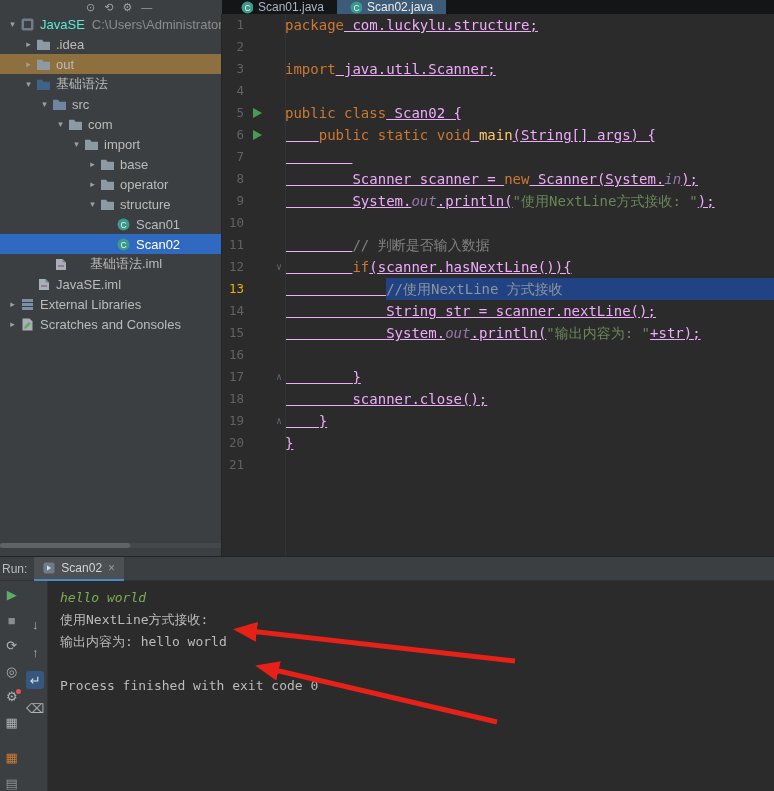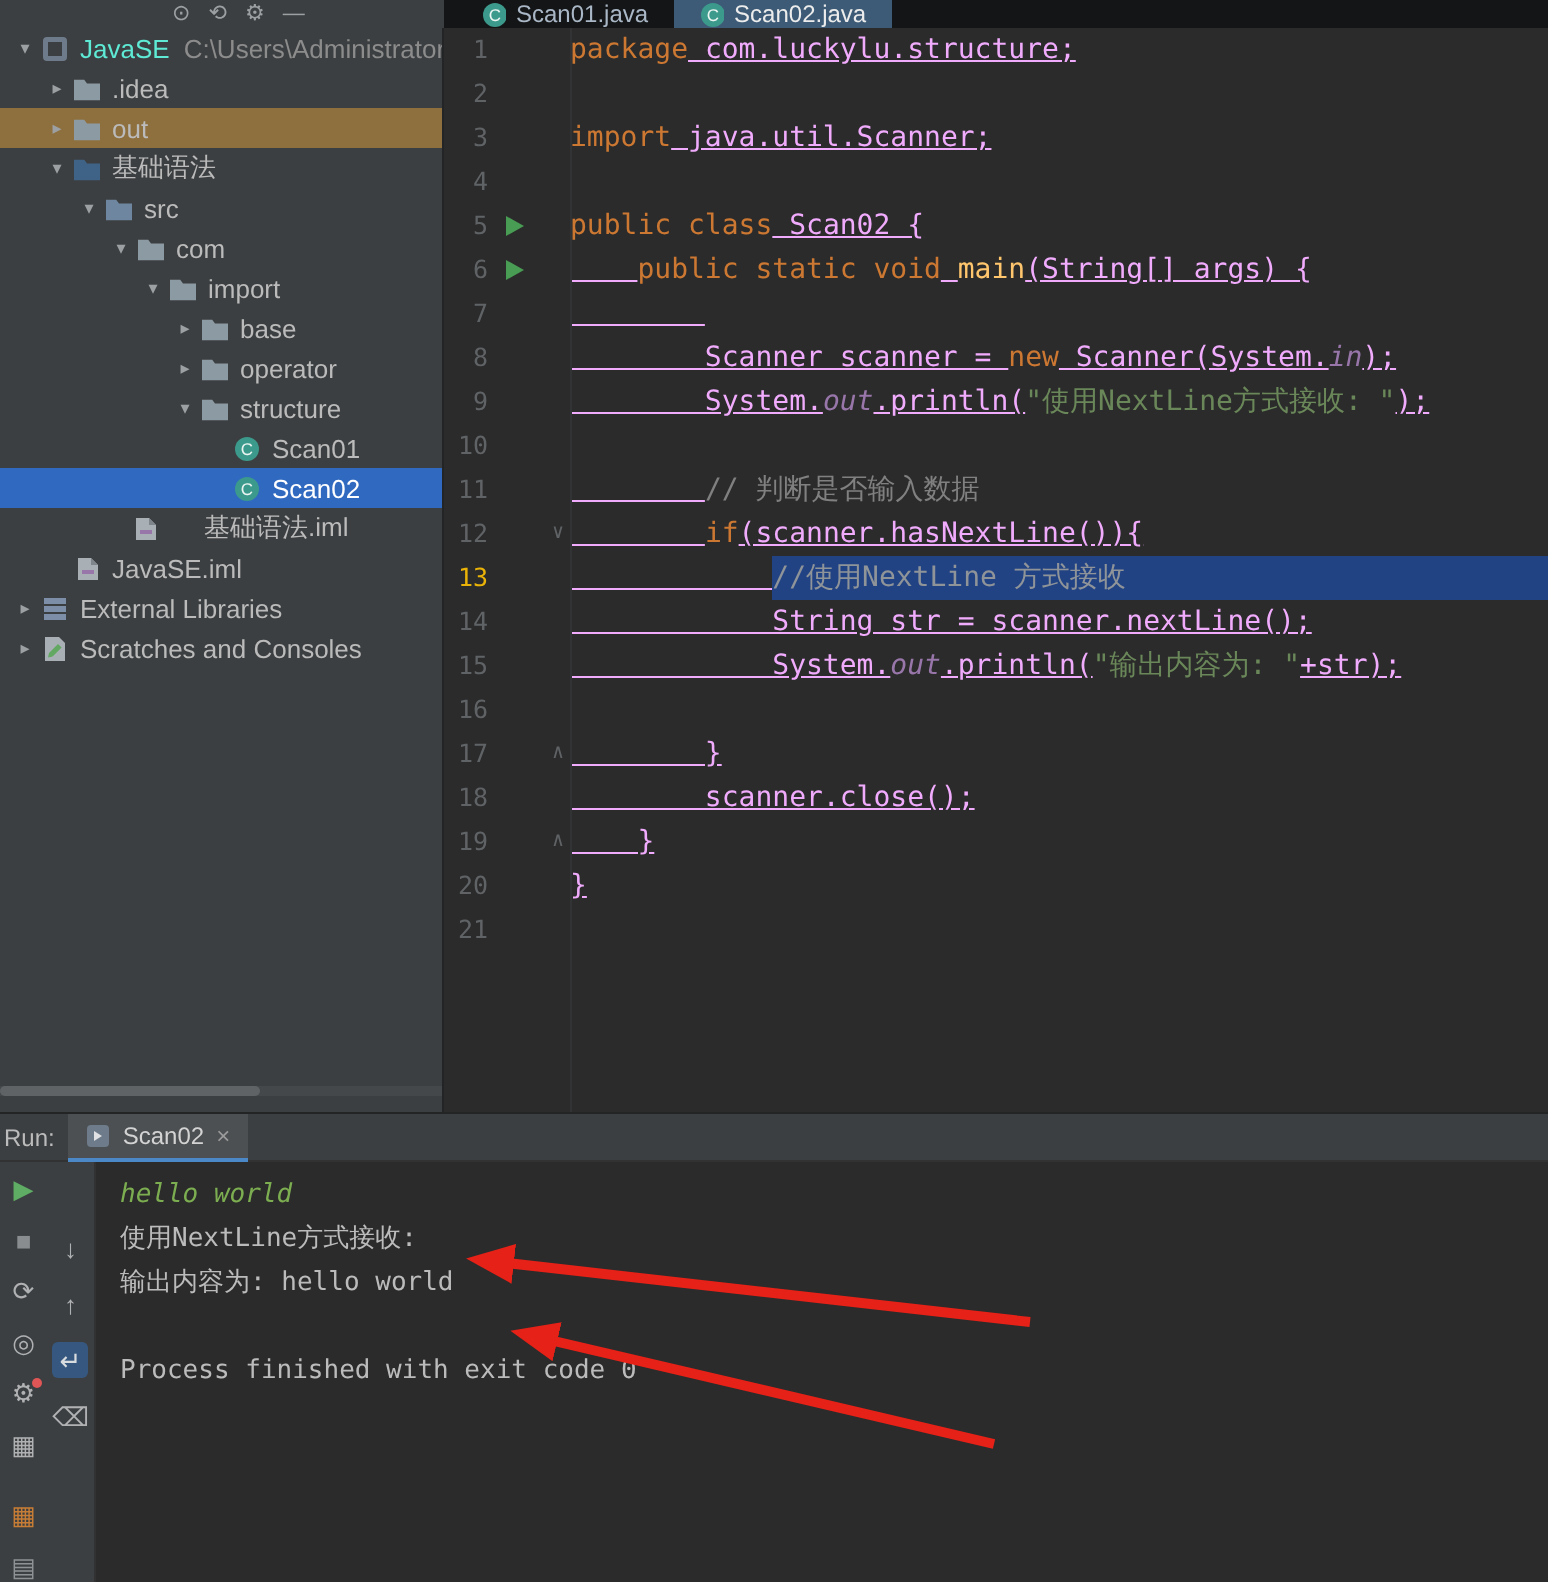--- a/index.html
+++ b/index.html
@@ -235,21 +235,21 @@
           <div class="tree-row selected" style="padding-left: 102px;">
             <span class="tree-arrow"></span>
             <span class="tree-icon">
               <svg width="13" height="13">
                 <circle cx="6.5" cy="6.5" r="6" fill="#3C9A8C"></circle>
                 <text x="6.5" y="9.5" font-size="8.5" fill="#EAF4F1" text-anchor="middle" font-family="Liberation Sans">C</text>
               </svg>
             </span>
             <span class="tree-label">Scan02</span>
           </div>
-          <div class="tree-row" style="padding-left: 34px; gap: 17px;">
+          <div class="tree-row" style="padding-left: 22px; gap: 17px;">
             <span class="tree-arrow"></span>
             <span class="tree-icon">
               <svg width="12" height="13">
                 <path d="M1 1 h6.5 l3.5 3.5 V12 H1 Z" fill="#A9B0B5"></path>
                 <path d="M7.5 1 l3.5 3.5 h-3.5 Z" fill="#7E868C"></path>
                 <rect x="3" y="7" width="6" height="2" fill="#9876AA"></rect>
               </svg>
             </span>
             <span class="tree-label">基础语法.iml</span>
           </div>

